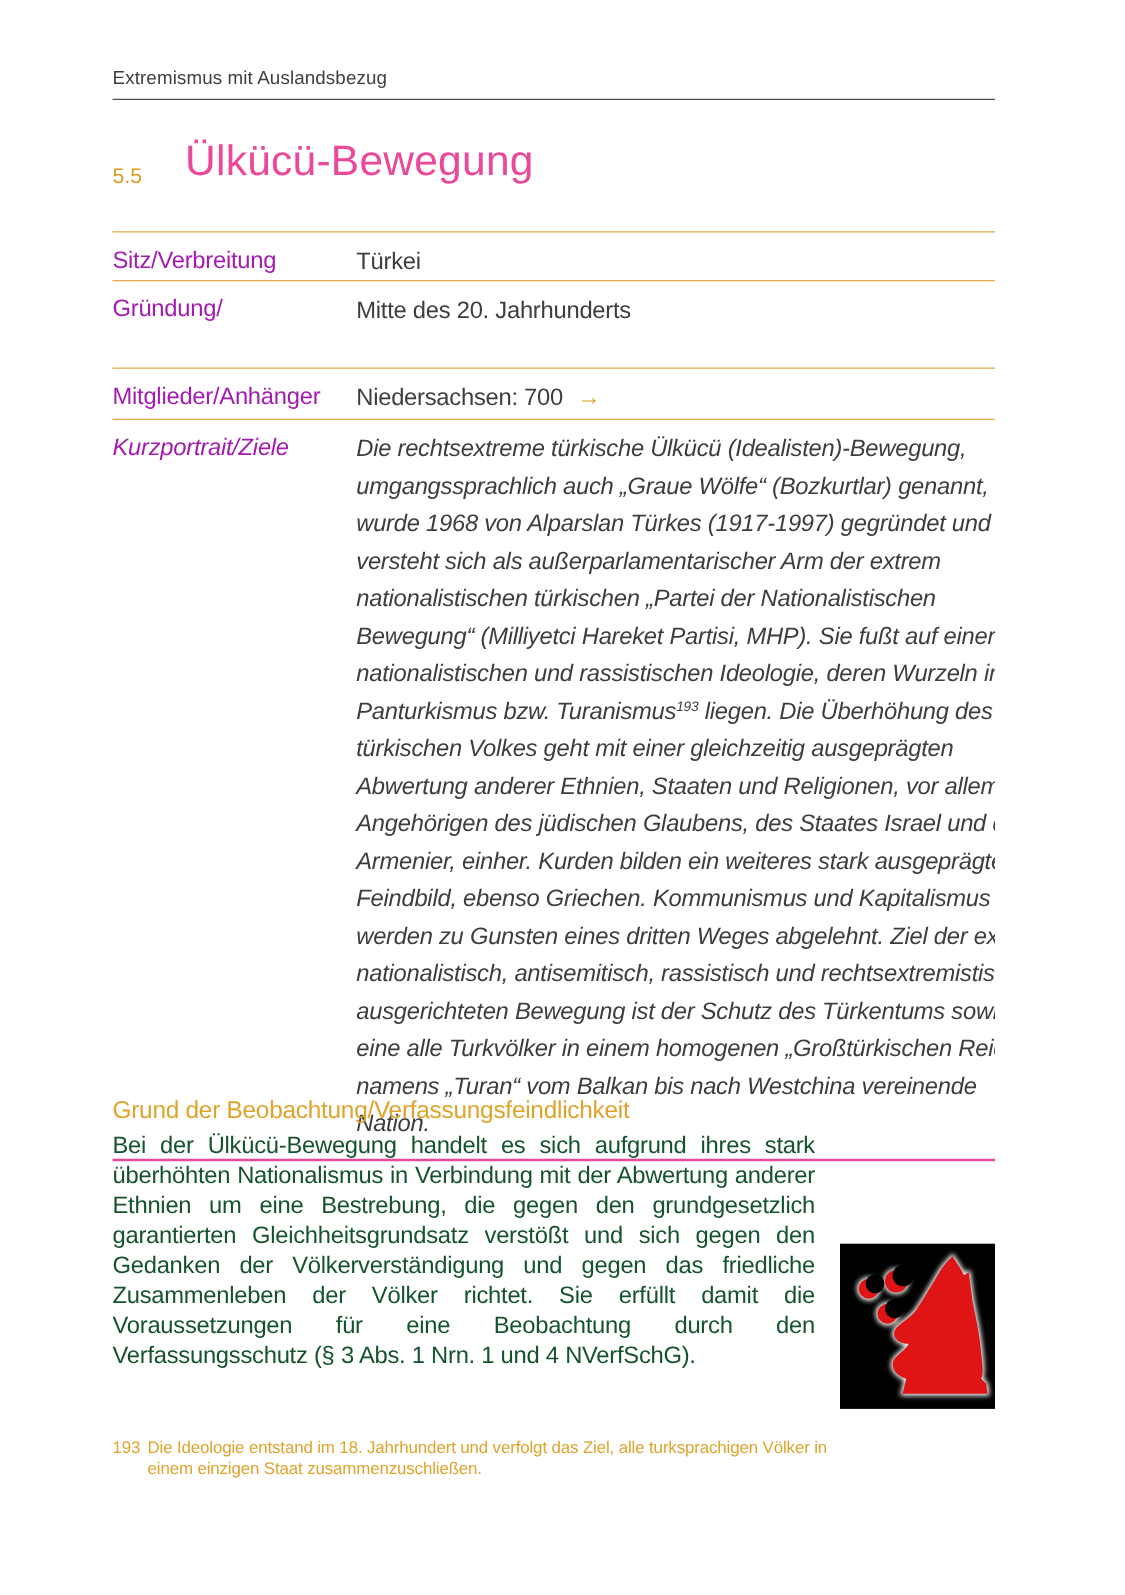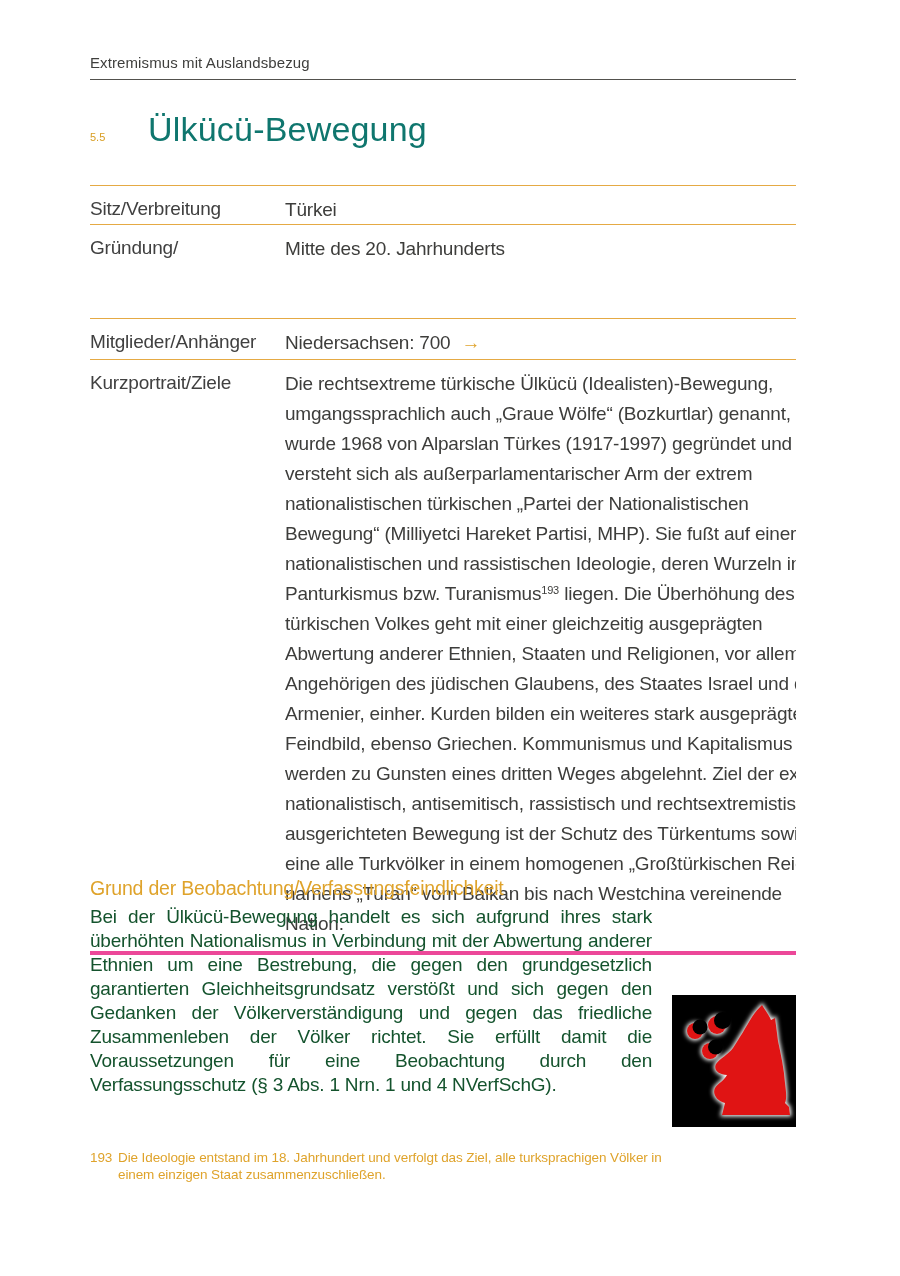--- a/index.html
+++ b/index.html
@@ -15,41 +15,41 @@
 
   .header-text{
     left:90px;top:54px;
     font-size:15px;letter-spacing:.1px;color:#3f3f3d;
   }
   .header-rule{
     left:90px;top:79px;width:747px;height:1px;background:#52514d;
   }
 
   .section-number{
-    left:90px;top:131px;font-size:11px;color:#d89d22;
+    left:90px;top:131px;font-size:17px;color:#d89d22;
   }
   .page-title{
-    left:148px;top:110px;font-size:34px;color:#0f766e;
+    left:148px;top:110px;font-size:34px;color:#ec4899;
     font-weight:normal;letter-spacing:.2px;
   }
 
   .infobox{
     left:90px;top:185px;width:747px;
   }
   .ib-row{
     display:flex;border-top:1px solid #e5aa44;
     padding-top:9px;box-sizing:border-box;
   }
   .ib-row.r1{height:39px;}
   .ib-row.r2{height:70px;}
-  .ib-row.r3{height:41px;margin-top:24px;}
-  .ib-row.r4{border-bottom:4px solid #ec4899;padding-bottom:12px;}
+  .ib-row.r3{height:41px;}
+  .ib-row.r4{border-bottom:2px solid #ec4899;padding-bottom:12px;font-style:italic;}
   .ib-label{
     width:195px;flex:0 0 195px;
-    color:#404040;font-size:19px;line-height:28px;letter-spacing:-.2px;
+    color:#a21caf;font-size:19px;line-height:28px;letter-spacing:-.2px;
   }
   .ib-value{
     flex:1;font-size:19px;line-height:30px;color:#3d3d3b;letter-spacing:-.2px;
   }
   .ib-value.portrait{text-align:left;}
   .ib-value sup{font-size:11px;vertical-align:6px;line-height:0;}
   .ref-arrow{color:#dfa32b;margin-left:6px;}
 
   .obs-heading{
     left:90px;top:877px;

